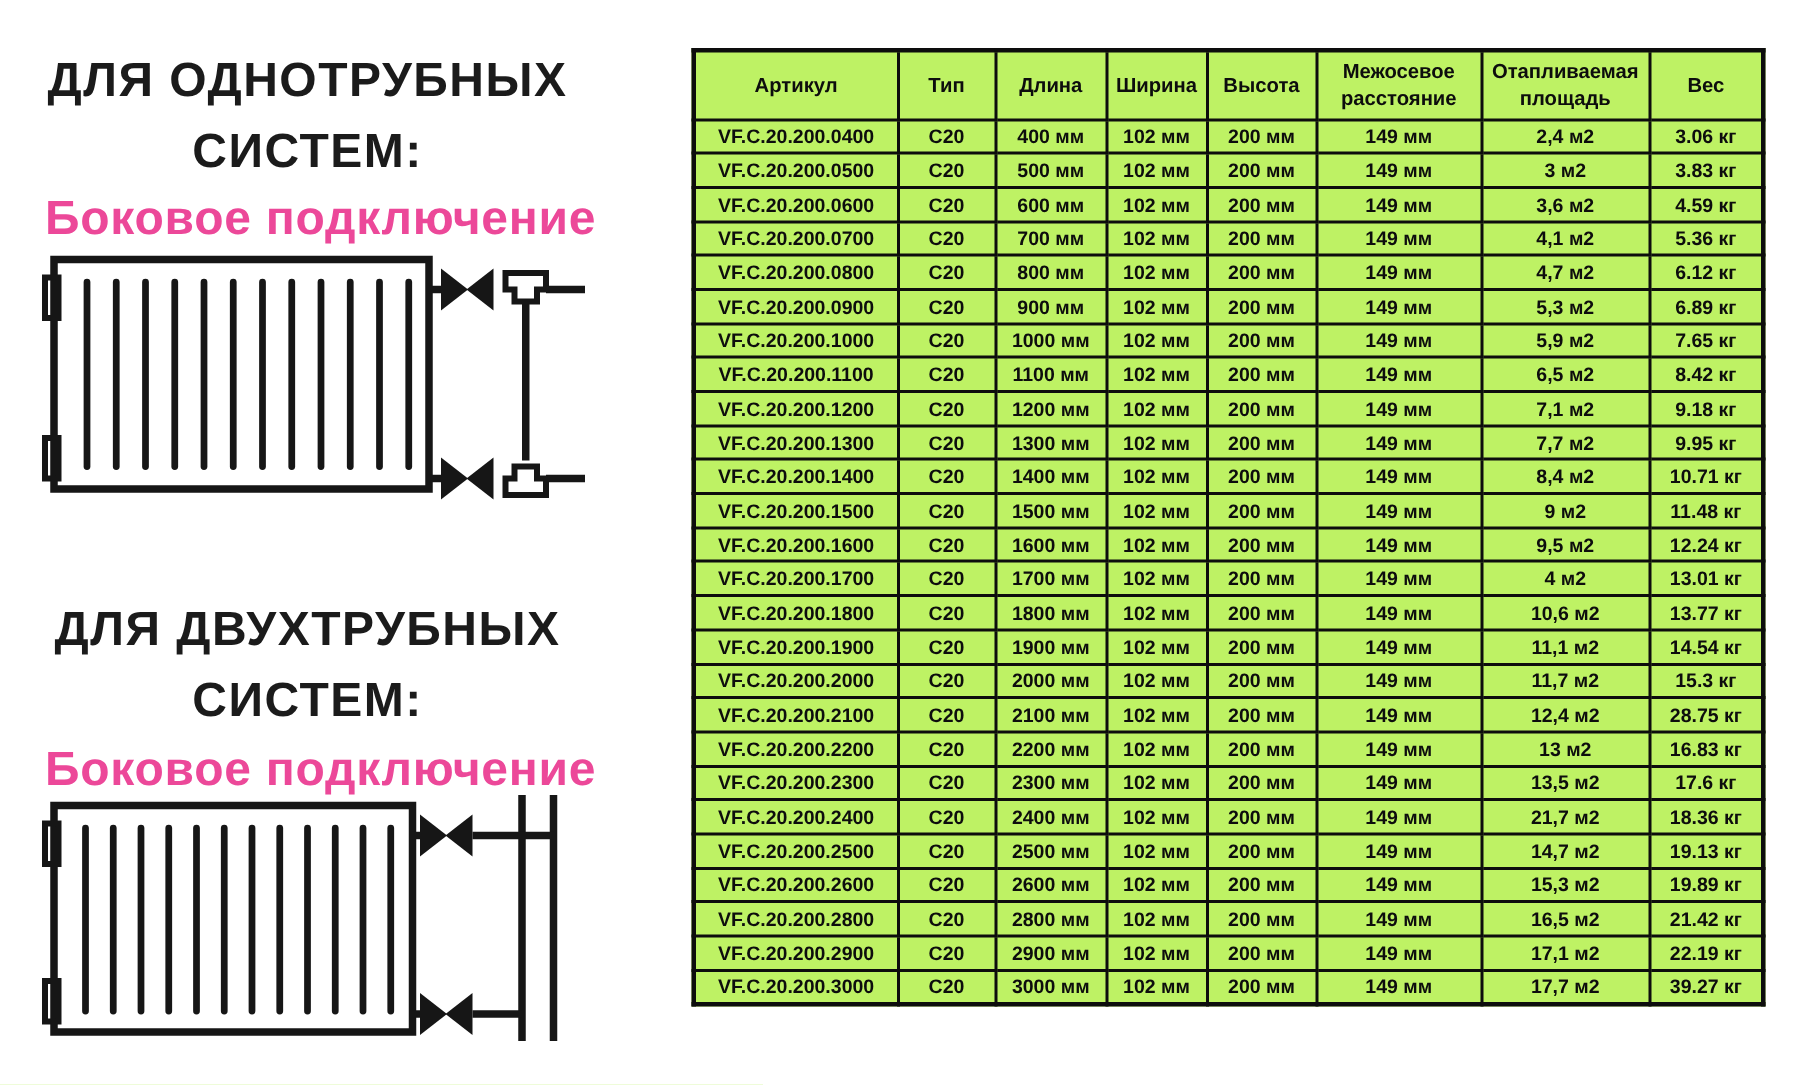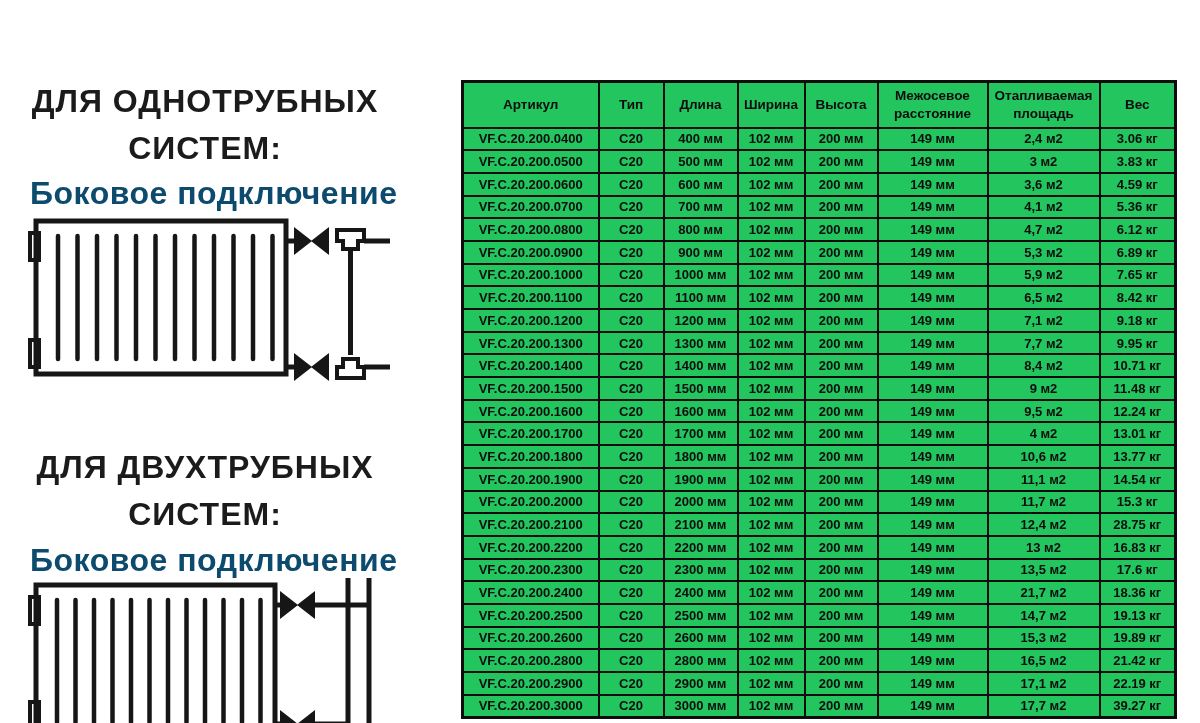--- a/index.html
+++ b/index.html
@@ -4,50 +4,50 @@
 <style>
   * { margin: 0; padding: 0; box-sizing: border-box; }
   html, body {
     width: 1200px; height: 723px;
     background: #ffffff;
     font-family: "Liberation Sans", sans-serif;
     color: #161616;
     overflow: hidden;
     position: relative;
   }
-  .abs { position: absolute; margin-top: 48px; }
+  .abs { position: absolute; }
 
   
   .big-title {
     width: 370px; left: 20px;
     text-align: center;
     font-size: 32px;
     font-weight: bold;
     letter-spacing: 1px;
     line-height: 47px;
     color: #1b1b1b;
   }
   .subtitle {
     left: 30px;
     font-size: 32px;
     font-weight: bold;
     letter-spacing: 0.5px;
-    color: #0c4a6e;
+    color: #ec4899;
     white-space: nowrap;
   }
   .diagram { left: 28px; width: 365px; }
   .diagram svg { display: block; }
 
   
   .spec-table-wrap { left: 461px; top: 32px; }
   table.spec {
     border-collapse: collapse;
     table-layout: fixed;
     width: 713px;
-    background: #22c55e;
+    background: #bef264;
   }
   table.spec th, table.spec td {
     border: 2px solid #0d0d0d;
     text-align: center;
     vertical-align: middle;
     font-weight: bold;
     color: #0d0d0d;
     overflow: hidden;
     padding: 0 2px;
   }

